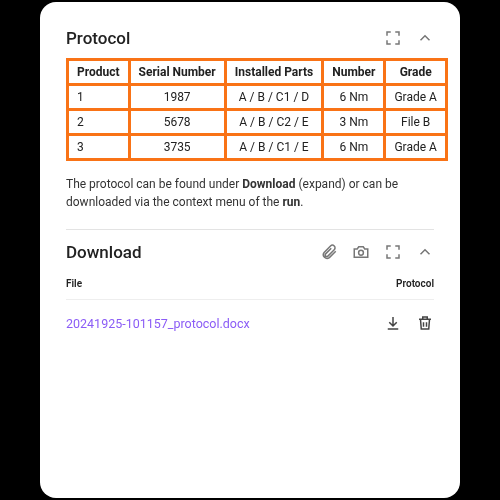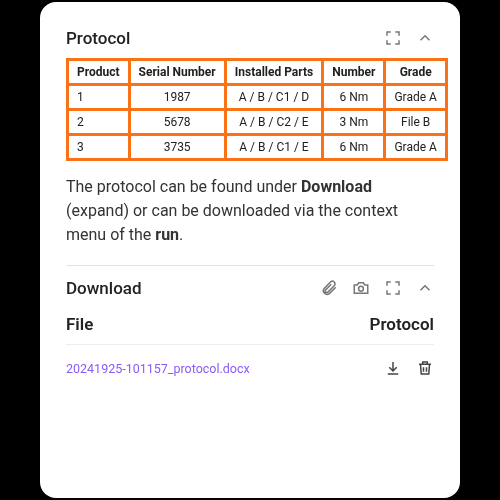--- a/index.html
+++ b/index.html
@@ -61,36 +61,36 @@
     white-space: nowrap;
     margin-top: 8px;
   }
   table.grid th {
     font-weight: 700;
     background: #fff;
     text-align: center;
   }
   table.grid th:first-child, table.grid td:first-child { text-align: left; }
   .desc {
-    font-size: 16px;
+    font-size: 12px;
     line-height: 1.5;
     color: #333;
     margin-bottom: 18px;
   }
   .desc b { font-weight: 700; }
   .divider {
     border: none;
     border-top: 1px solid #e3e3e3;
     margin: 0 0 12px 0;
   }
   .file-head, .file-row {
     display: flex;
     align-items: center;
     justify-content: space-between;
-    font-size: 17px;
+    font-size: 10px;
   }
   .file-head {
     font-weight: 600;
     color: #222;
     padding: 6px 0 10px 0;
     border-bottom: 1px solid #eee;
   }
   .file-row {
     padding: 14px 0;
     color: #8b5cf6;

